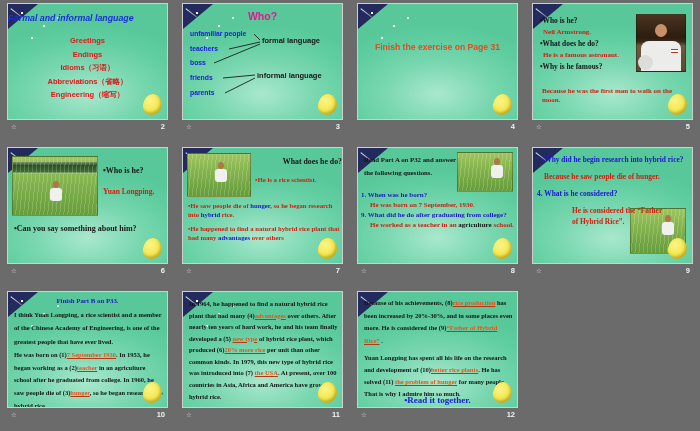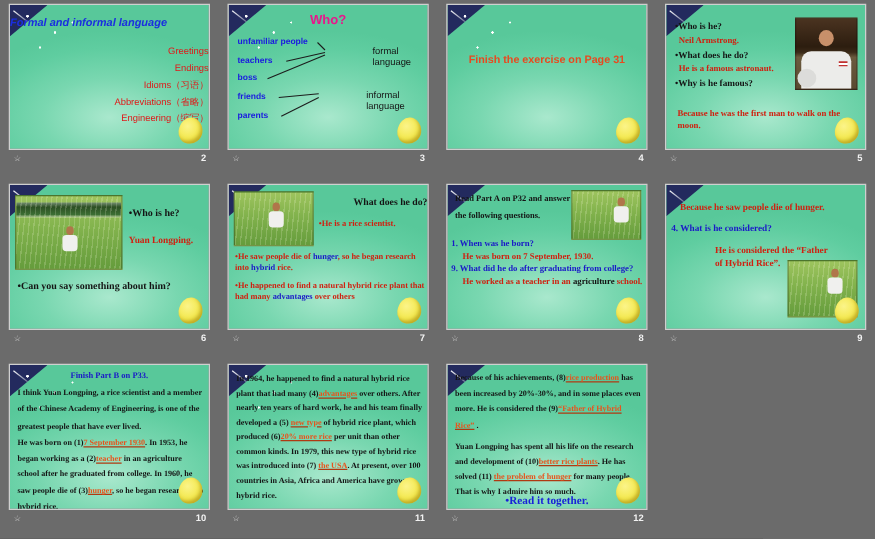--- a/index.html
+++ b/index.html
@@ -39,27 +39,27 @@
   .run.answer { color:#e8531c; text-decoration:underline; text-decoration-color:#b03a12; }
 
   
   .s1-title { position:absolute; top:28px; width:100%; text-align:center; font-size:11.5px; font-weight:bold; color:#1a18c8; white-space:pre; }
   .s1-sub { position:absolute; top:55px; width:100%; text-align:center; font-size:8.5px; font-weight:bold; color:#1a18c8; }
   .s1-wm { position:absolute; top:92px; width:100%; text-align:center; font-size:6.5px; font-weight:bold; color:#25365e; letter-spacing:.2px; font-family:"Liberation Sans",sans-serif; }
 
   
   .s2-title { position:absolute; top:9px; width:100%; text-align:left; font-size:8.8px; font-weight:bold; font-style:italic; color:#1a2ee0; font-family:"Liberation Sans",sans-serif; }
   .s2-items { position:absolute; top:30px; width:100%; text-align:center; font-family:"Liberation Sans",sans-serif; }
-  .s2-items div { font-size:7.5px; font-weight:normal; color:#e01818; line-height:13.5px;text-align:right; }
+  .s2-items div { font-size:7.5px; font-weight:bold; color:#e01818; line-height:13.5px; }
 
   
   .s3-title { position:absolute; top:6px; width:100%; text-align:center; font-size:10.5px; font-weight:bold; font-family:"Liberation Sans",sans-serif; }
   .s3-item { position:absolute; left:7px; font-size:6.8px; font-weight:bold; color:#1a1ae0; font-family:"Liberation Sans",sans-serif; }
   .s3-item.i1{top:26px} .s3-item.i2{top:41px} .s3-item.i3{top:55px} .s3-item.i4{top:70px} .s3-item.i5{top:85px}
-  .s3-label { position:absolute; font-size:7.5px; font-weight:normal; color:#151515; font-family:"Liberation Sans",sans-serif;margin-left:36px; }
+  .s3-label { position:absolute; font-size:7.5px; font-weight:bold; color:#151515; font-family:"Liberation Sans",sans-serif; }
   .s3-label.formal { left:79px; top:32px; }
   .s3-label.informal { left:74px; top:67px; }
   .s3-lines { position:absolute; inset:0; pointer-events:none; }
 
   
   .s4-text { position:absolute; top:38px; width:100%; text-align:center; font-size:8.6px; font-weight:bold; color:#e8491f; font-family:"Liberation Sans",sans-serif; }
 
   
   .photo { position:absolute; overflow:hidden; border:1px solid rgba(0,0,0,.25); }
   .ph-astro { background:linear-gradient(180deg,#4a3320 0%,#2c1d0f 40%,#3a2a18 48%,#6b5a3e 55%,#5a4a30 100%); }
@@ -271,20 +271,21 @@
   </div>
 
   <div class="cell">
     <div class="slide">
       <div class="corner"></div>
       <div class="photo ph-rice s9-photo">
         <div class="p-head" style="left:34px; top:6px;"></div>
         <div class="p-shirt" style="left:31px; top:13px;"></div>
       </div>
       <div class="s9-body">
+        <div class="blue">3. Why did he begin research into hybrid rice?</div>
         <div class="gap"></div>
         <div class="red" style="padding-left:7px;">Because he saw people die of hunger.</div>
         <div class="gap"></div>
         <div class="blue">4. What is he considered?</div>
         <div class="gap"></div>
         <div class="red s9-a4" style="padding-left:7px;margin-left:28px;">He is considered the “Father of Hybrid Rice”.</div>
       </div>
       <div class="lemon"></div>
     </div>
     <div class="footer">

